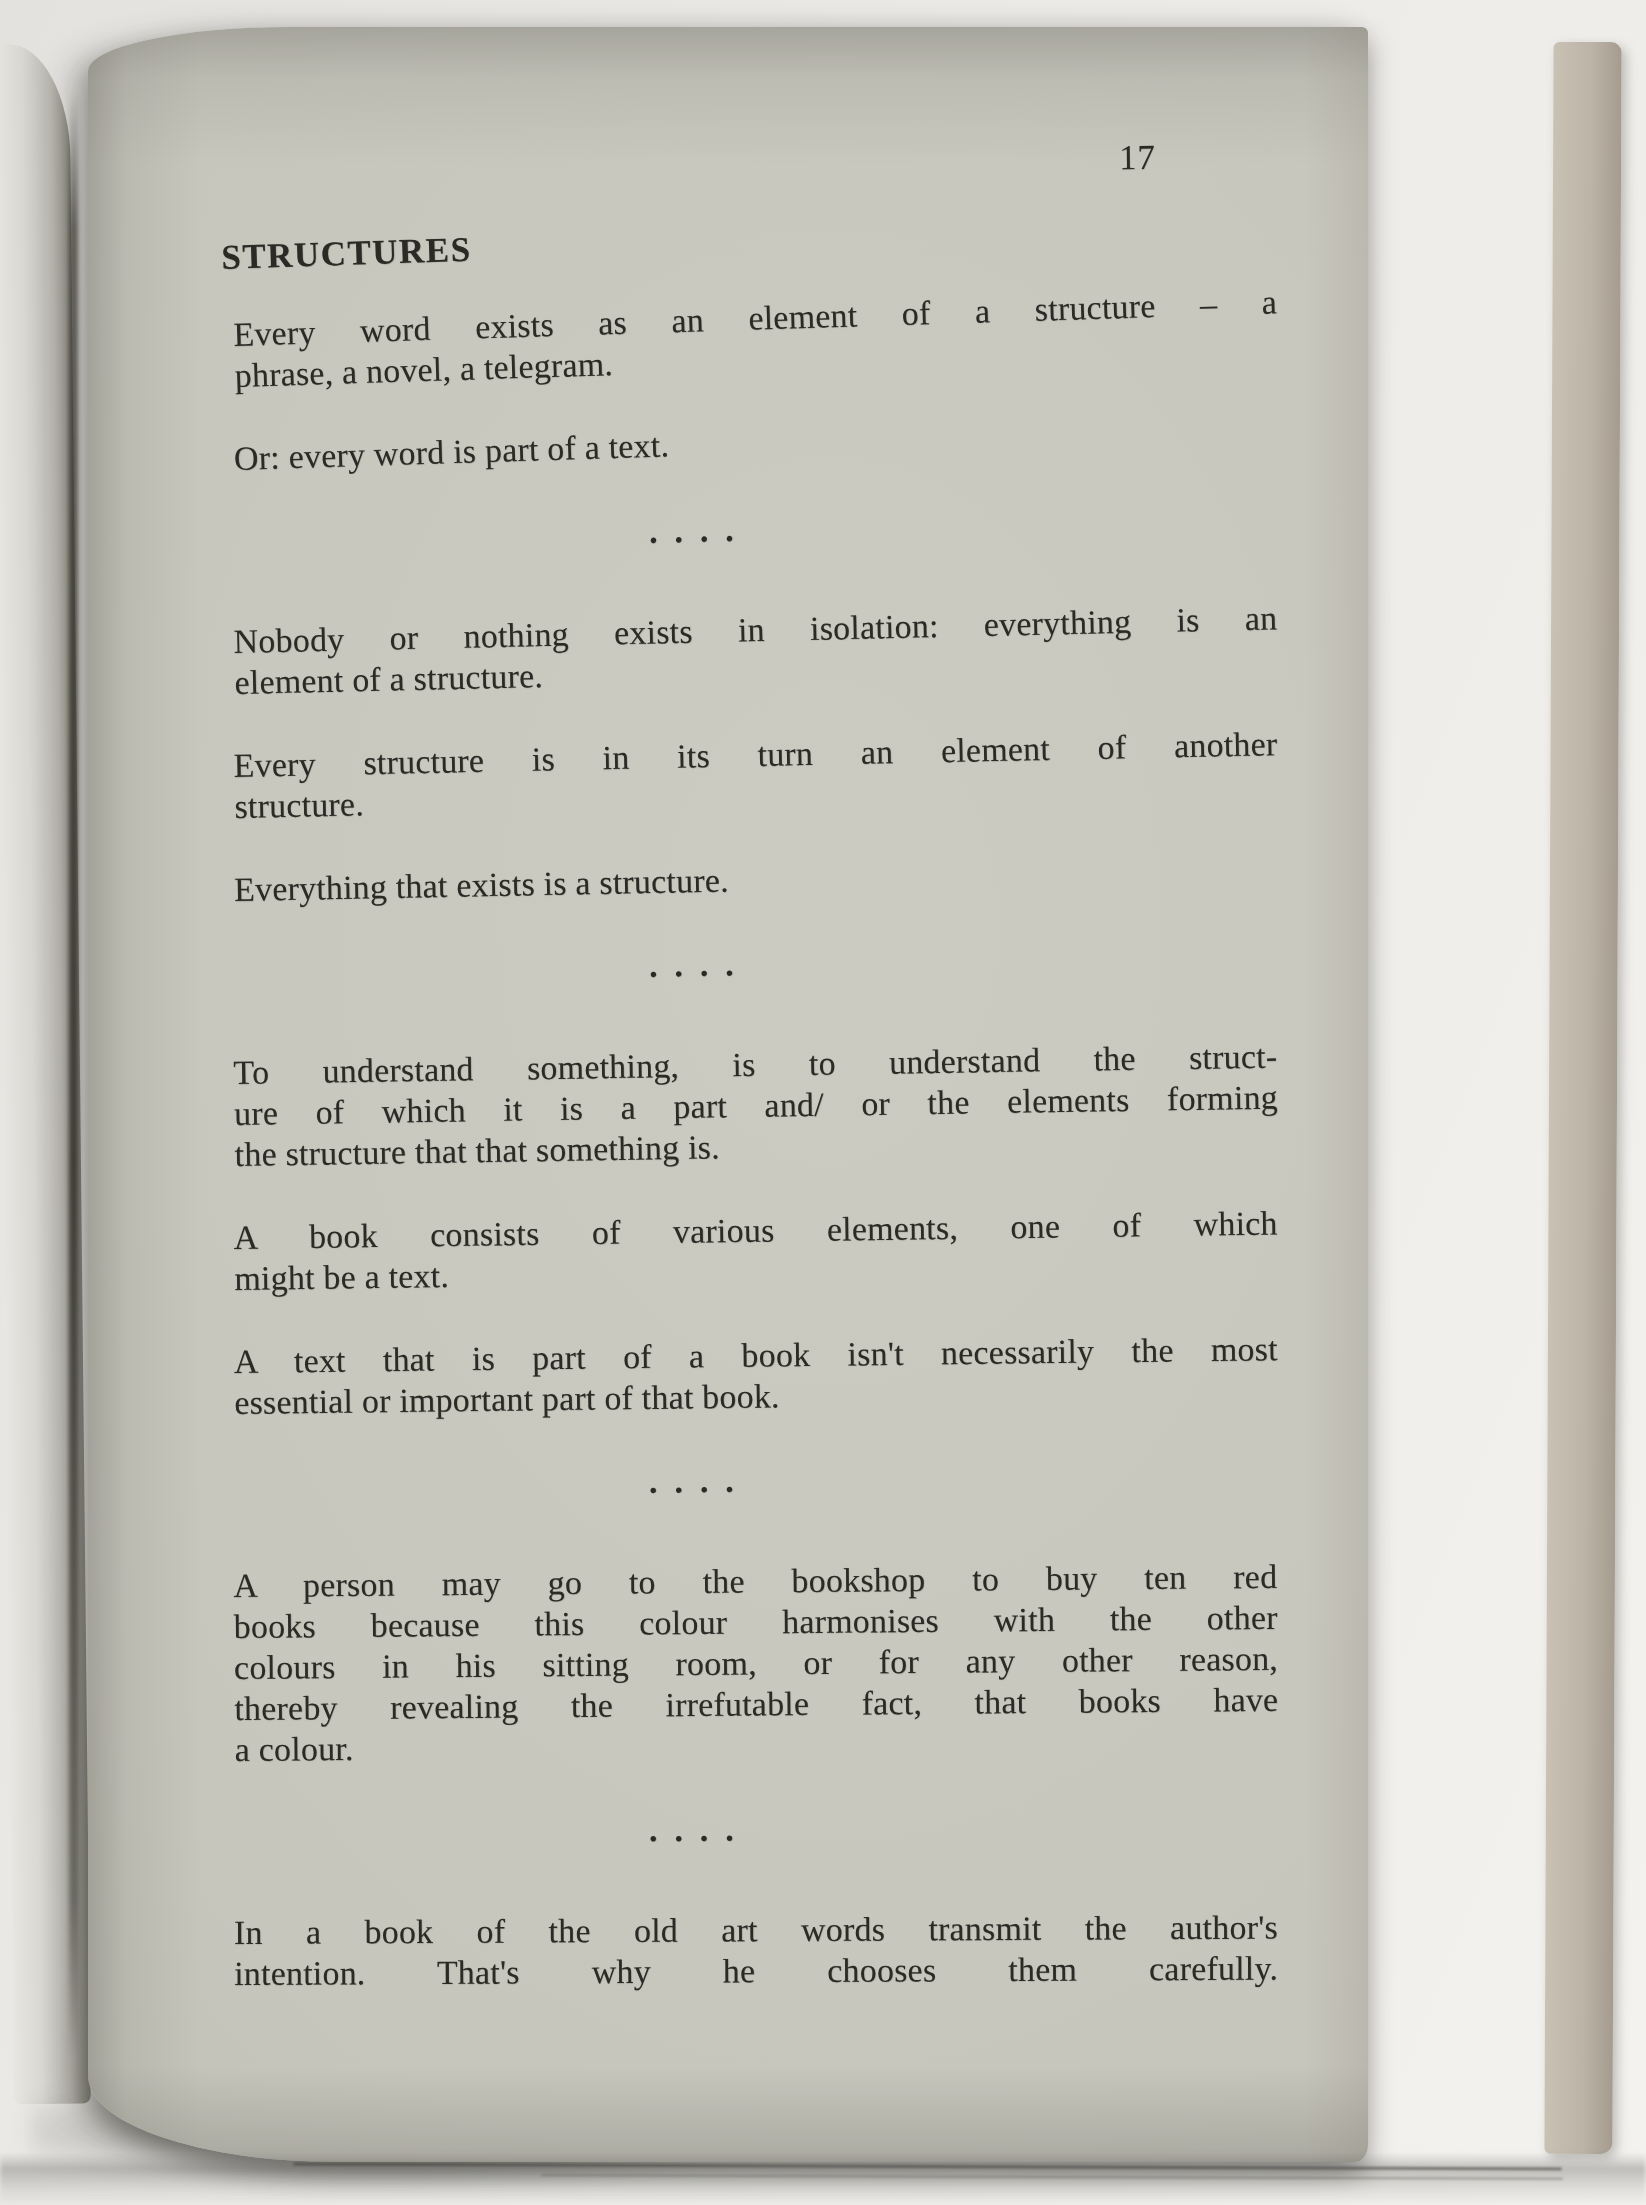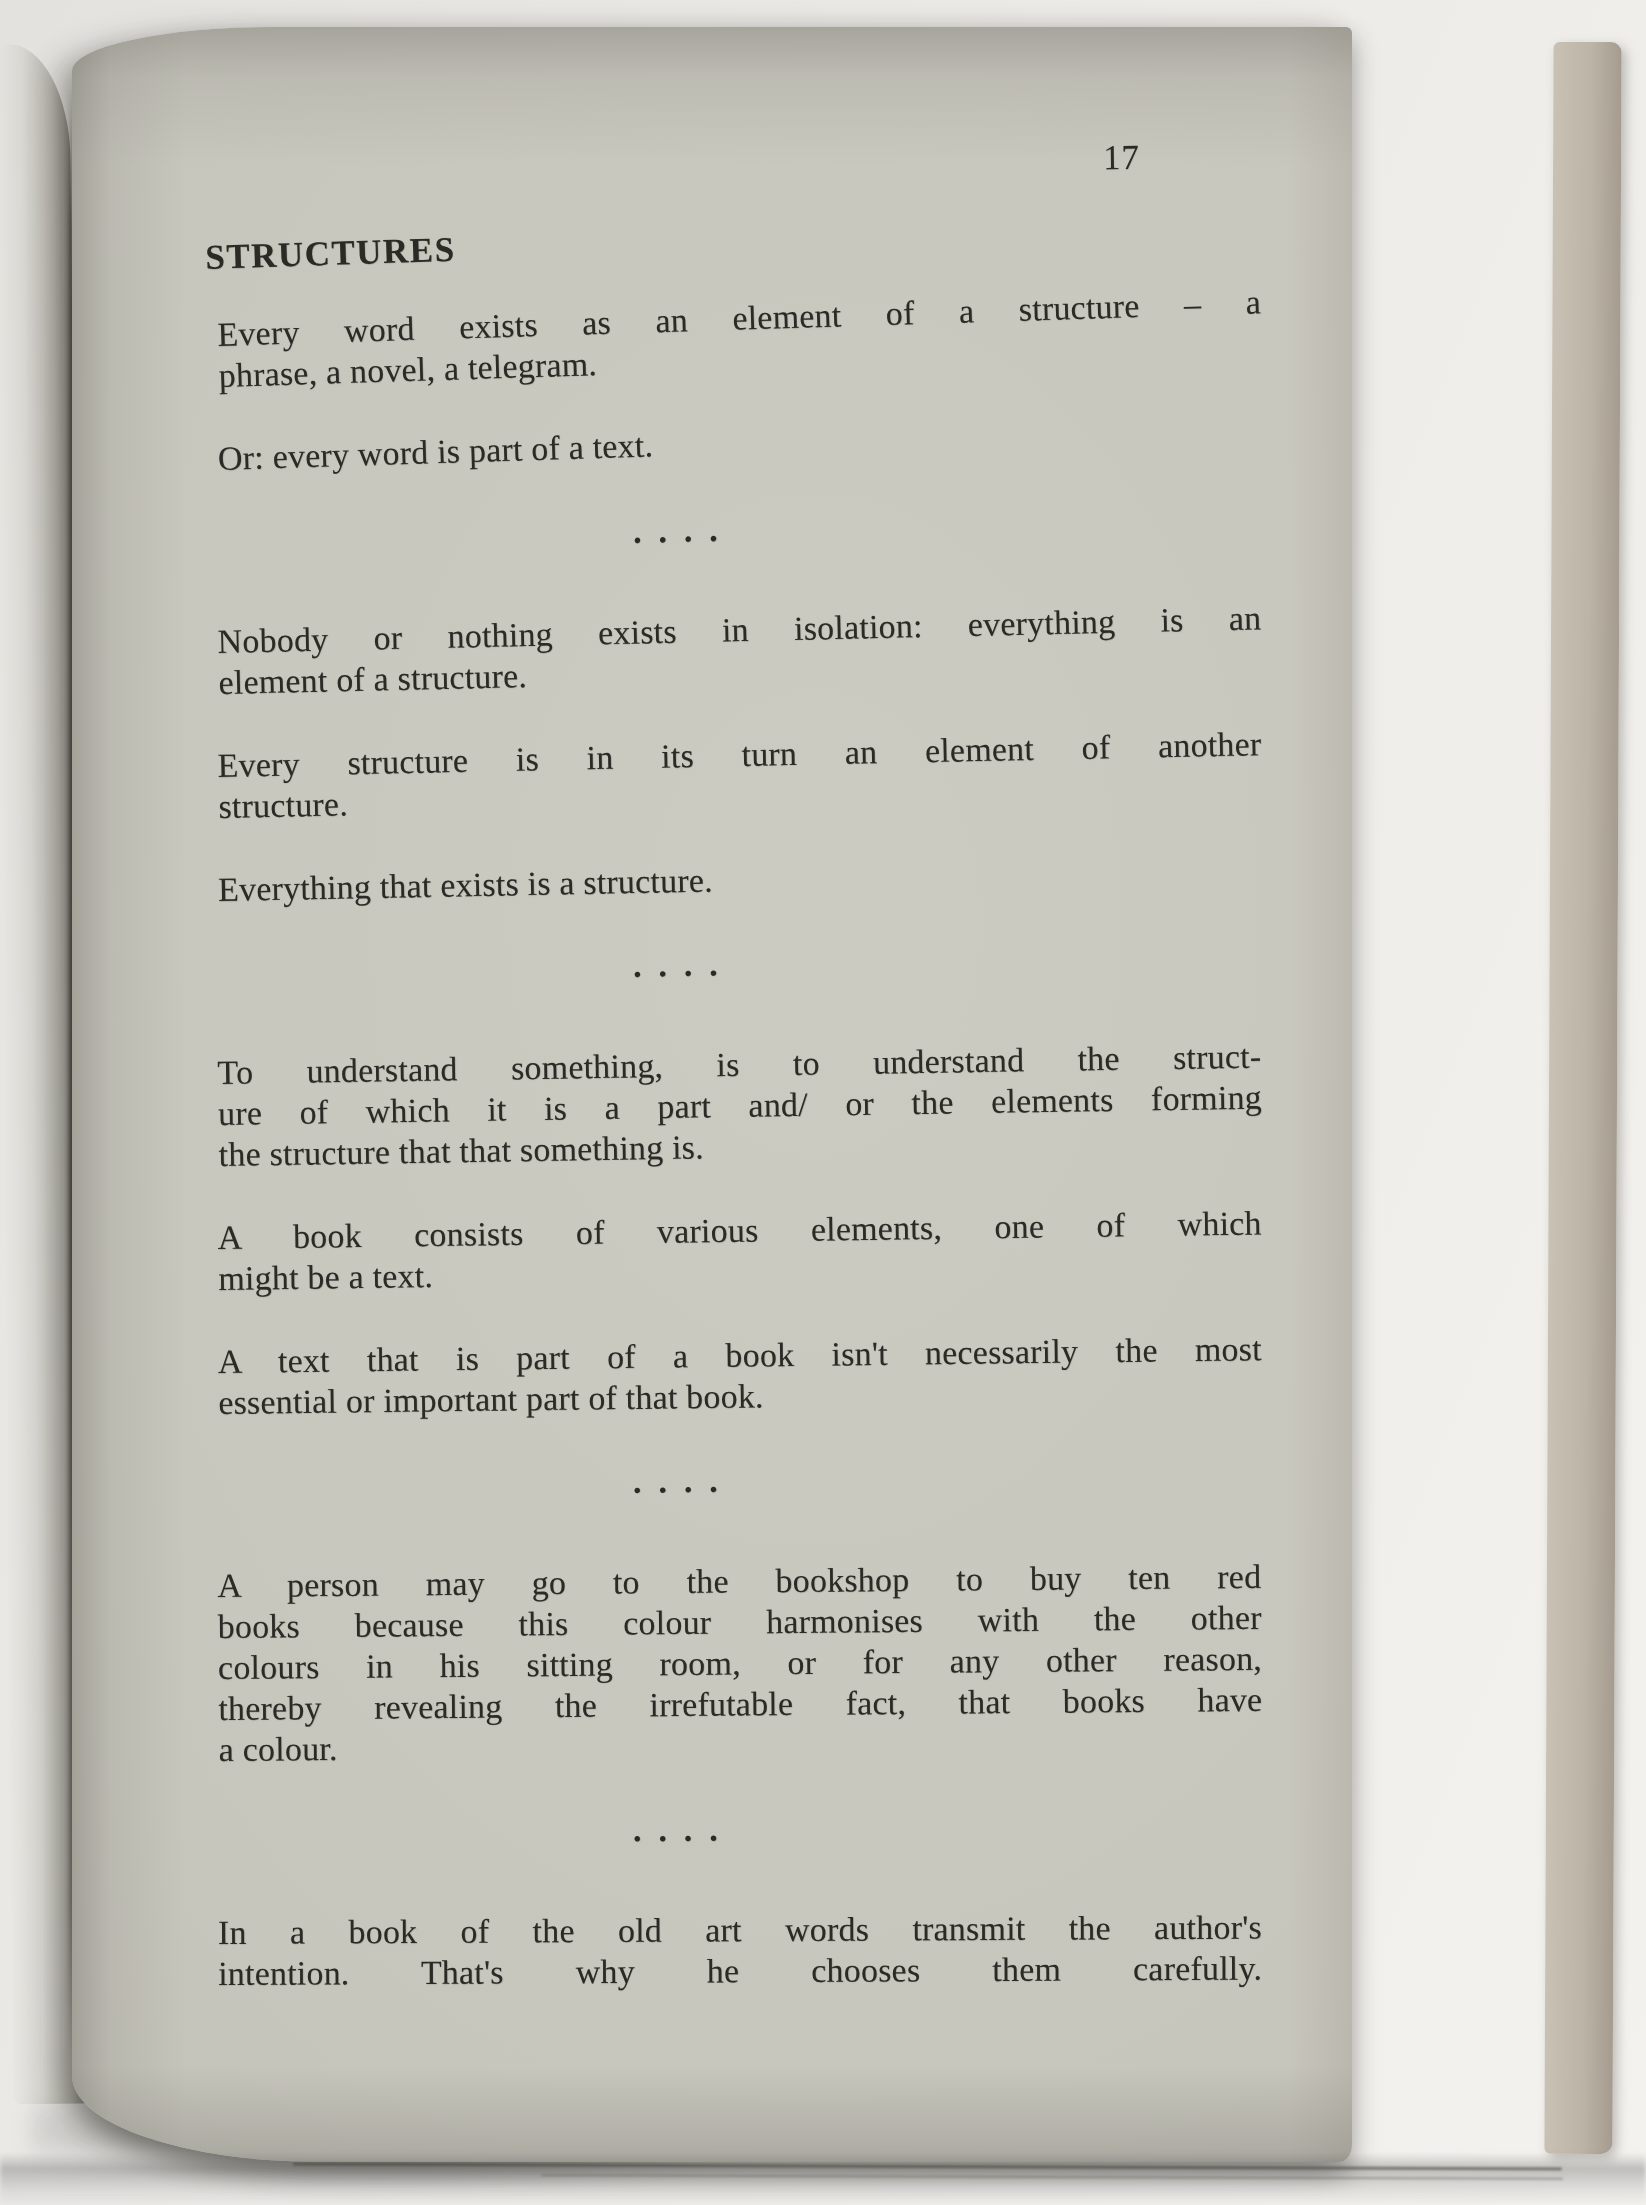--- a/index.html
+++ b/index.html
@@ -26,21 +26,21 @@
   
   .stack-right{
     position:absolute;left:1549px;top:42px;width:68px;height:2112px;
     background:linear-gradient(90deg,#c9c1b3 0%,#bcb4a6 55%,#a59c8f 100%);
     border-radius:6px 10.5px 12px 6px;
     transform:rotate(.25deg);
     box-shadow:4.5px 4.5px 10.5px rgba(90,88,80,.35);
   }
   
   .main-page{
-    position:absolute;left:72px;top:27px;width:1280px;height:2135px;
+    position:absolute;left:88px;top:27px;width:1280px;height:2135px;
     background:
       linear-gradient(180deg,rgba(106,104,96,.36) 0%,rgba(106,104,96,.12) 2.4%,rgba(106,104,96,0) 6.5%),
       linear-gradient(90deg,rgba(80,78,70,.30) 0%,rgba(80,78,70,.10) 3%,rgba(80,78,70,0) 9%),
       linear-gradient(270deg,rgba(128,122,108,.18) 0%,rgba(128,122,108,0) 5%),
       linear-gradient(0deg,rgba(92,90,82,.26) 0%,rgba(92,90,82,0) 4.5%),
       radial-gradient(ellipse 130% 110% at 58% 42%,#cccbc2 0%,#c7c6bd 55%,#bbbab1 100%);
     border-radius:203px 6px 13.5px 248px / 44px 6px 16.5px 86px;
     box-shadow:0 12px 25.5px rgba(40,40,36,.40),-19.5px 4.5px 30px rgba(60,58,52,.22);
   }
   

